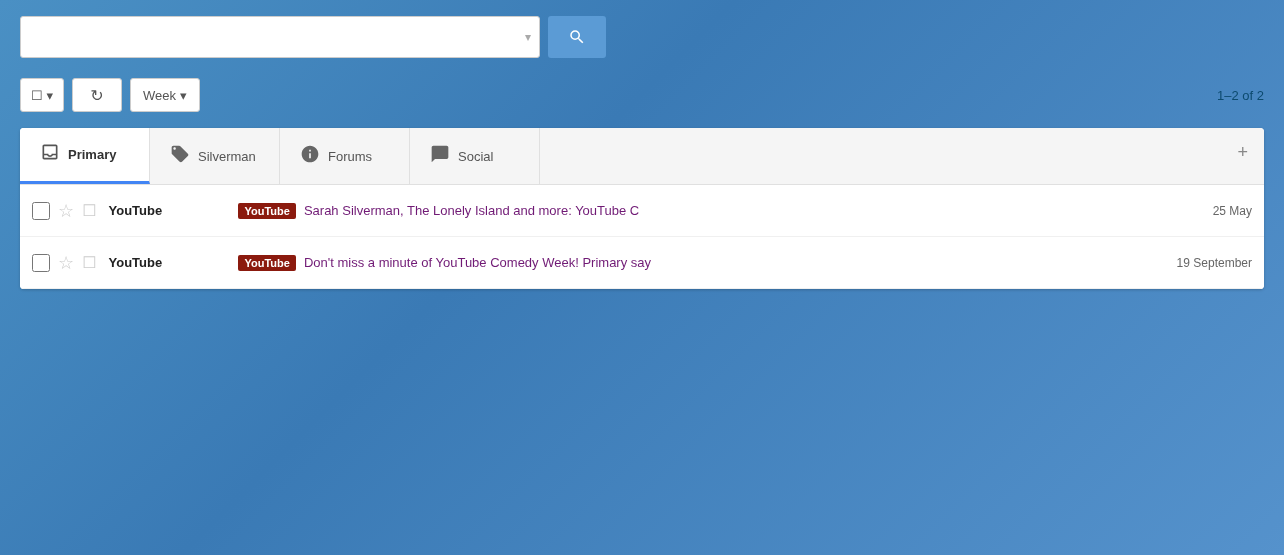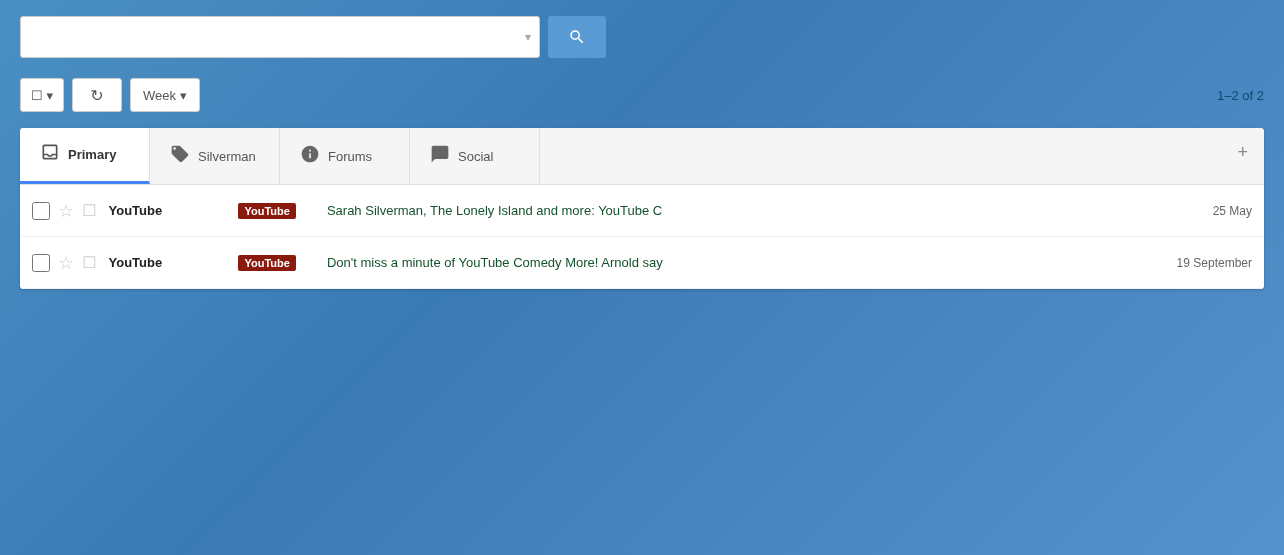--- a/index.html
+++ b/index.html
@@ -177,25 +177,24 @@
       font-size: 11px;
       font-weight: bold;
       padding: 2px 6px;
       border-radius: 2px;
       margin-right: 8px;
       white-space: nowrap;
     }
     .email-subject {
       flex: 1;
       font-size: 13px;
-      color: #14532d;
+      color: #701a75;
       white-space: nowrap;
       overflow: hidden;
       text-overflow: ellipsis;
-      margin-left: 23px;
     }
     .email-date {
       font-size: 12px;
       color: #666;
       white-space: nowrap;
     }
   </style>
 </head>
 <body>
 
@@ -273,16 +272,16 @@
     <span class="email-subject">Sarah Silverman, The Lonely Island and more: YouTube C</span>
     <span class="email-date">25 May</span>
   </div>
 
   <div class="email-row">
     <input type="checkbox" class="email-checkbox" style="">
     <span class="email-star">☆</span>
     <span class="email-select-icon">☐</span>
     <span class="email-sender">YouTube</span>
     <span class="youtube-badge">YouTube</span>
-    <span class="email-subject">Don't miss a minute of YouTube Comedy More! Arnold say</span>
+    <span class="email-subject">Don't miss a minute of YouTube Comedy Week! Primary say</span>
     <span class="email-date">19 September</span>
   </div>
 </div>
 
 </body></html>

